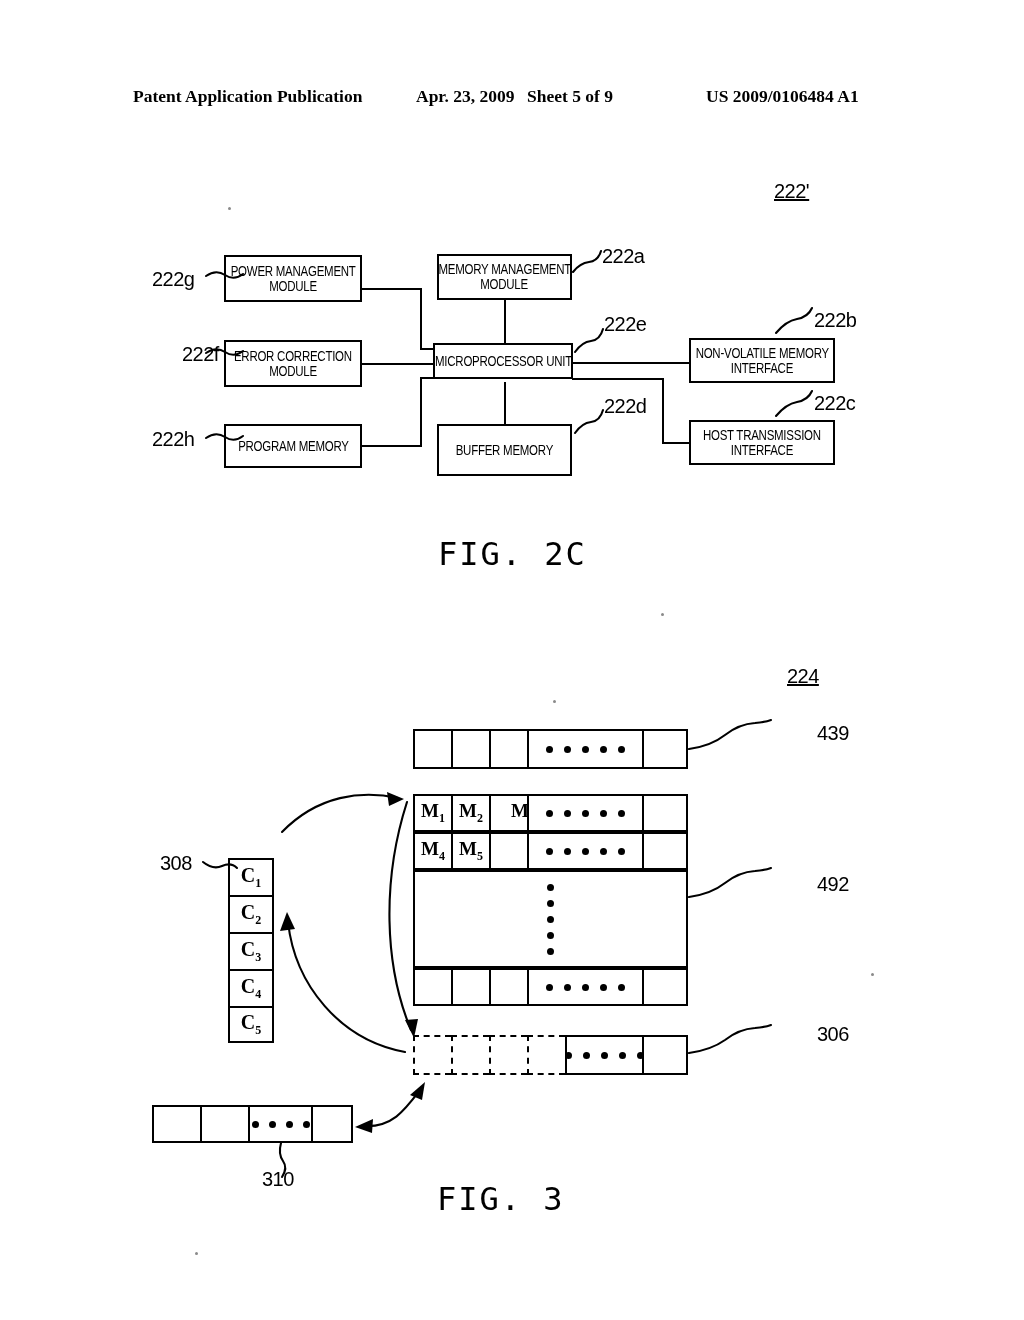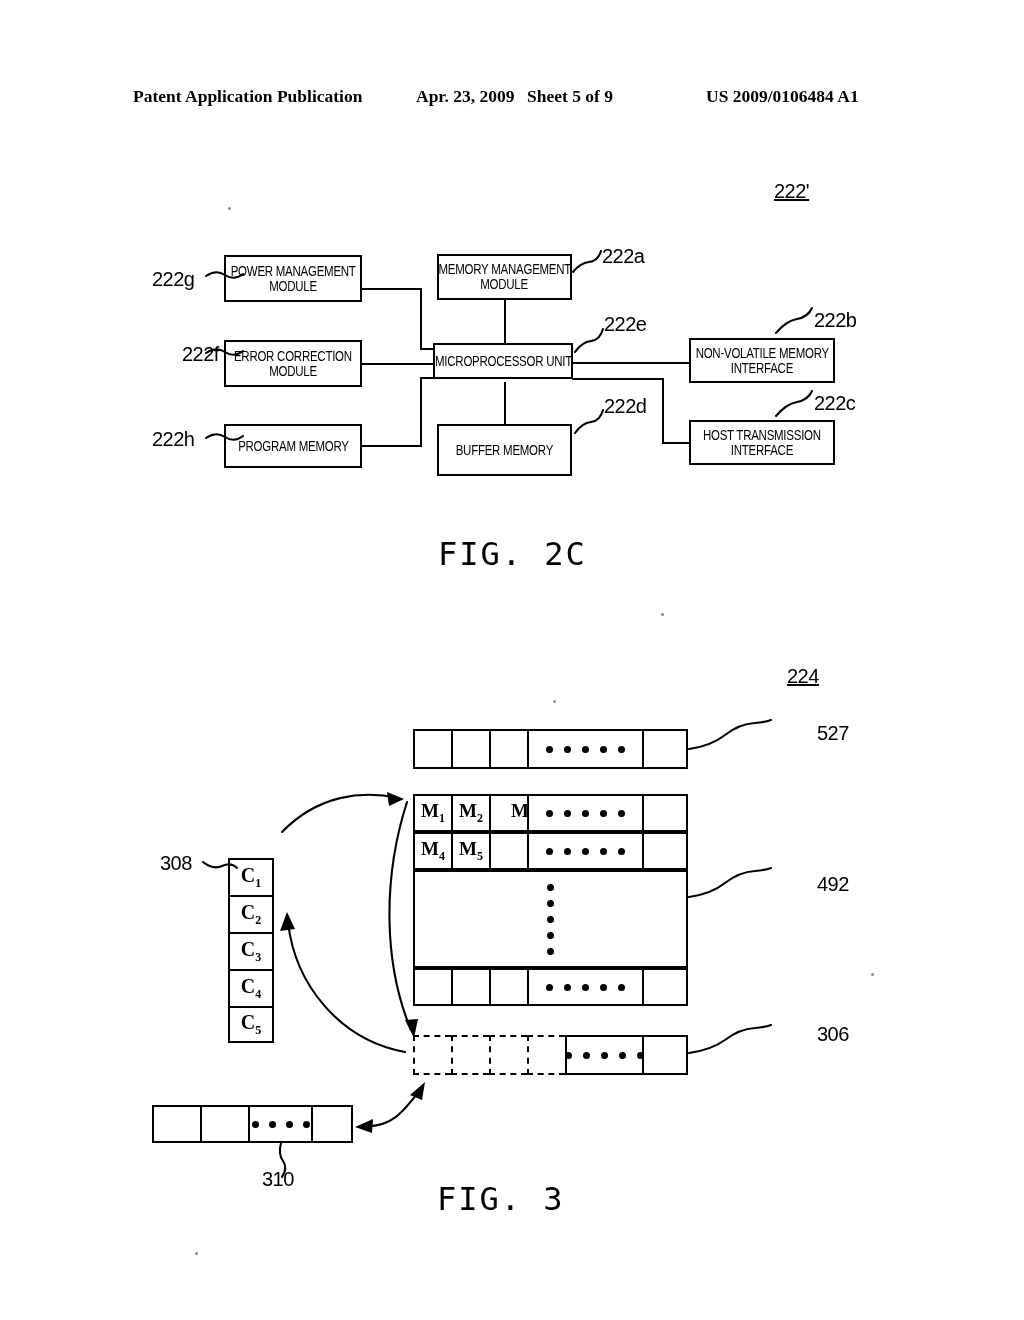--- a/index.html
+++ b/index.html
@@ -261,21 +261,21 @@
       <span class="dots" style="gap:10px;">
           <i></i>
           <i></i>
           <i></i>
           <i></i>
         </span>
     </div>
     <div class="cell" style="width:42px;height:38px;"></div>
   </div>
 
-  <div class="ref" style="left:817px;top:722px;">527</div>
+  <div class="ref" style="left:817px;top:722px;">439</div>
   <div class="ref" style="left:817px;top:873px;">492</div>
   <div class="ref" style="left:817px;top:1023px;">306</div>
   <div class="ref" style="left:160px;top:852px;">308</div>
   <div class="ref" style="left:262px;top:1168px;">310</div>
 
   <div class="fig-cap" style="left:437px;top:1180px;">FIG. 3</div>
 </div>
 
 <svg class="overlay" viewBox="0 0 1024 1320">
   <g fill="none" stroke="#000" stroke-width="2.1" stroke-linecap="round">

